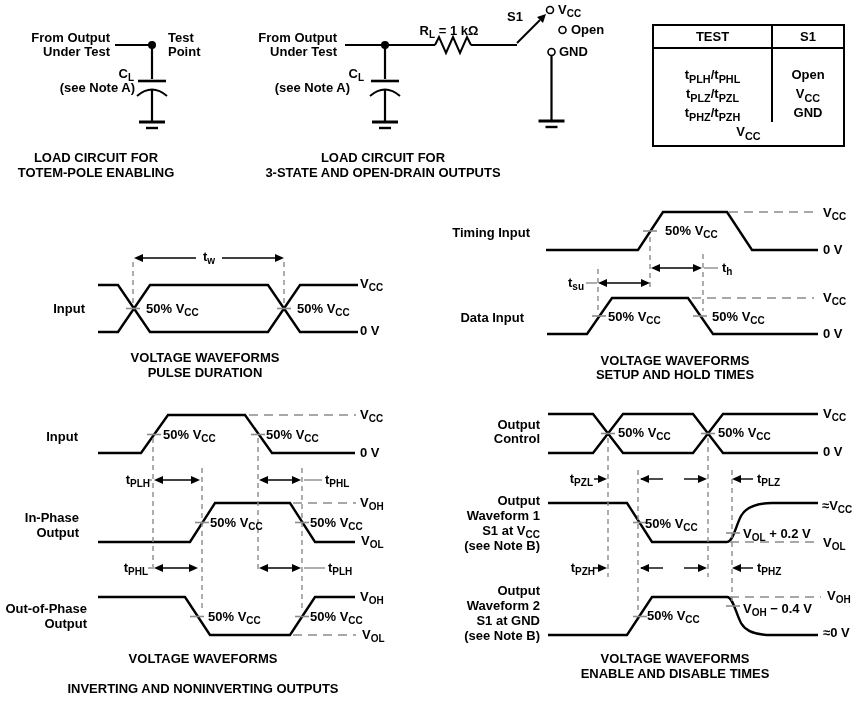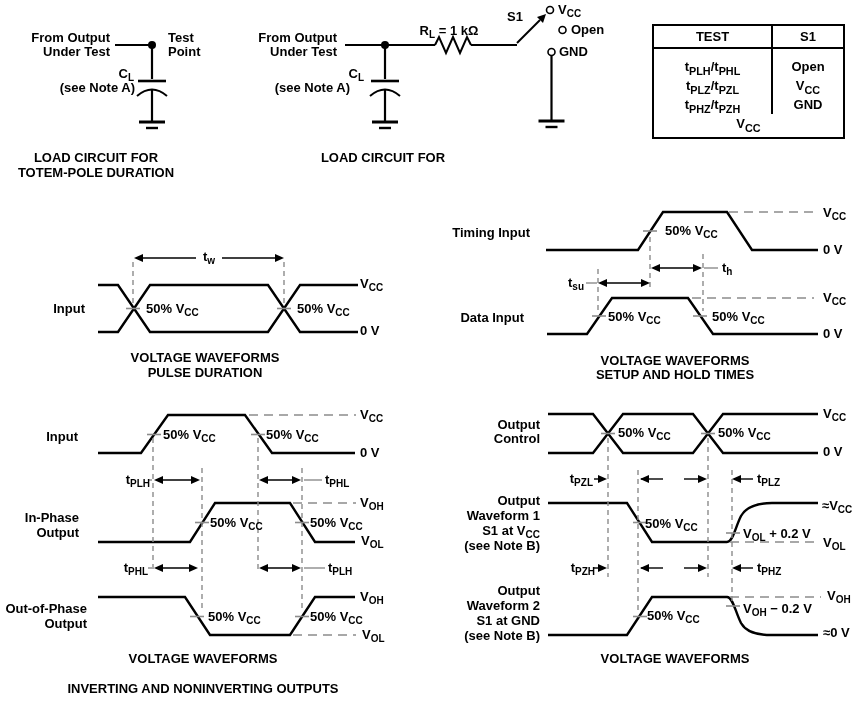--- a/index.html
+++ b/index.html
@@ -14,21 +14,21 @@
   
   .s1table{position:absolute;left:652px;top:24px;width:189px;border:2px solid #000;
            font-weight:700;font-size:13px;color:#000;background:#fff;}
   .s1table .tr{display:flex;}
   .s1table .hr{border-bottom:2px solid #000;}
   .s1table .tc{text-align:center;}
   .s1table .c1{width:117px;border-right:2px solid #000;}
   .s1table .c2{flex:1;}
   .s1table .hr .tc{line-height:21px;height:21px;}
   .s1table .br .tc{line-height:19px;height:19px;}
-  .s1table .first .tc{padding-top:8px;}
+  .s1table .first .tc{padding-top:16px;}
   .s1table .last .tc{padding-bottom:4px;}
 </style>
 </head>
 <body>
 
 <div class="stage">
 
   <svg class="art" width="855" height="701" viewBox="0 0 855 701">
 
     <g stroke="#000" fill="none" stroke-width="2.2">
@@ -239,32 +239,33 @@
     </div>
   </div>
 
   <span class="lb rb" style="left:110px;top:31px">From Output</span>
   <span class="lb rb" style="left:110px;top:45px">Under Test</span>
   <span class="lb" style="left:168px;top:31px">Test</span>
   <span class="lb" style="left:168px;top:45px">Point</span>
   <span class="lb rb" style="left:134px;top:67px"><span>C</span><sub>L</sub></span>
   <span class="lb rb" style="left:135px;top:81px">(see Note A)</span>
   <span class="lb cb" style="left:96px;top:151px">LOAD CIRCUIT FOR</span>
-  <span class="lb cb" style="left:96px;top:166px">TOTEM-POLE DURATION</span>
+  <span class="lb cb" style="left:96px;top:166px">TOTEM-POLE ENABLING</span>
 
   <span class="lb rb" style="left:337px;top:31px">From Output</span>
   <span class="lb rb" style="left:337px;top:45px">Under Test</span>
   <span class="lb cb" style="left:449px;top:24px"><span>R</span><sub>L</sub><span> = 1 kΩ</span></span>
   <span class="lb rb" style="left:523px;top:10px">S1</span>
   <span class="lb" style="left:558px;top:3px"><span>V</span><sub>CC</sub></span>
   <span class="lb" style="left:571px;top:23px">Open</span>
   <span class="lb" style="left:559px;top:45px">GND</span>
   <span class="lb rb" style="left:364px;top:67px"><span>C</span><sub>L</sub></span>
   <span class="lb rb" style="left:350px;top:81px">(see Note A)</span>
   <span class="lb cb" style="left:383px;top:151px">LOAD CIRCUIT FOR</span>
+  <span class="lb cb" style="left:383px;top:166px">3-STATE AND OPEN-DRAIN OUTPUTS</span>
 
   <span class="lb rb" style="left:85px;top:302px">Input</span>
   <span class="lb cb" style="left:209px;top:250px"><span>t</span><sub>w</sub></span>
   <span class="lb" style="left:146px;top:302px"><span>50% V</span><sub>CC</sub></span>
   <span class="lb" style="left:297px;top:302px"><span>50% V</span><sub>CC</sub></span>
   <span class="lb" style="left:360px;top:277px"><span>V</span><sub>CC</sub></span>
   <span class="lb" style="left:360px;top:324px">0 V</span>
   <span class="lb cb" style="left:205px;top:351px">VOLTAGE WAVEFORMS</span>
   <span class="lb cb" style="left:205px;top:366px">PULSE DURATION</span>
 
@@ -322,18 +323,19 @@
   <span class="lb" style="left:822px;top:499px"><span>≈V</span><sub>CC</sub></span>
   <span class="lb" style="left:743px;top:527px"><span>V</span><sub>OL</sub><span> + 0.2 V</span></span>
   <span class="lb" style="left:823px;top:536px"><span>V</span><sub>OL</sub></span>
   <span class="lb rb" style="left:595px;top:561px"><span>t</span><sub>PZH</sub></span>
   <span class="lb" style="left:757px;top:561px"><span>t</span><sub>PHZ</sub></span>
   <span class="lb rb" style="left:540px;top:584px">Output</span>
   <span class="lb rb" style="left:540px;top:599px">Waveform 2</span>
   <span class="lb rb" style="left:540px;top:614px">S1 at GND</span>
   <span class="lb rb" style="left:540px;top:629px">(see Note B)</span>
   <span class="lb" style="left:647px;top:609px"><span>50% V</span><sub>CC</sub></span>
-  <span class="lb" style="left:743px;top:602px"><span>V</span><sub>OH</sub><span> − 0.2 V</span></span>
+  <span class="lb" style="left:743px;top:602px"><span>V</span><sub>OH</sub><span> − 0.4 V</span></span>
   <span class="lb" style="left:827px;top:589px"><span>V</span><sub>OH</sub></span>
   <span class="lb" style="left:823px;top:626px">≈0 V</span>
   <span class="lb cb" style="left:675px;top:652px">VOLTAGE WAVEFORMS</span>
+  <span class="lb cb" style="left:675px;top:667px">ENABLE AND DISABLE TIMES</span>
 
 </div>
 
 </body></html>

